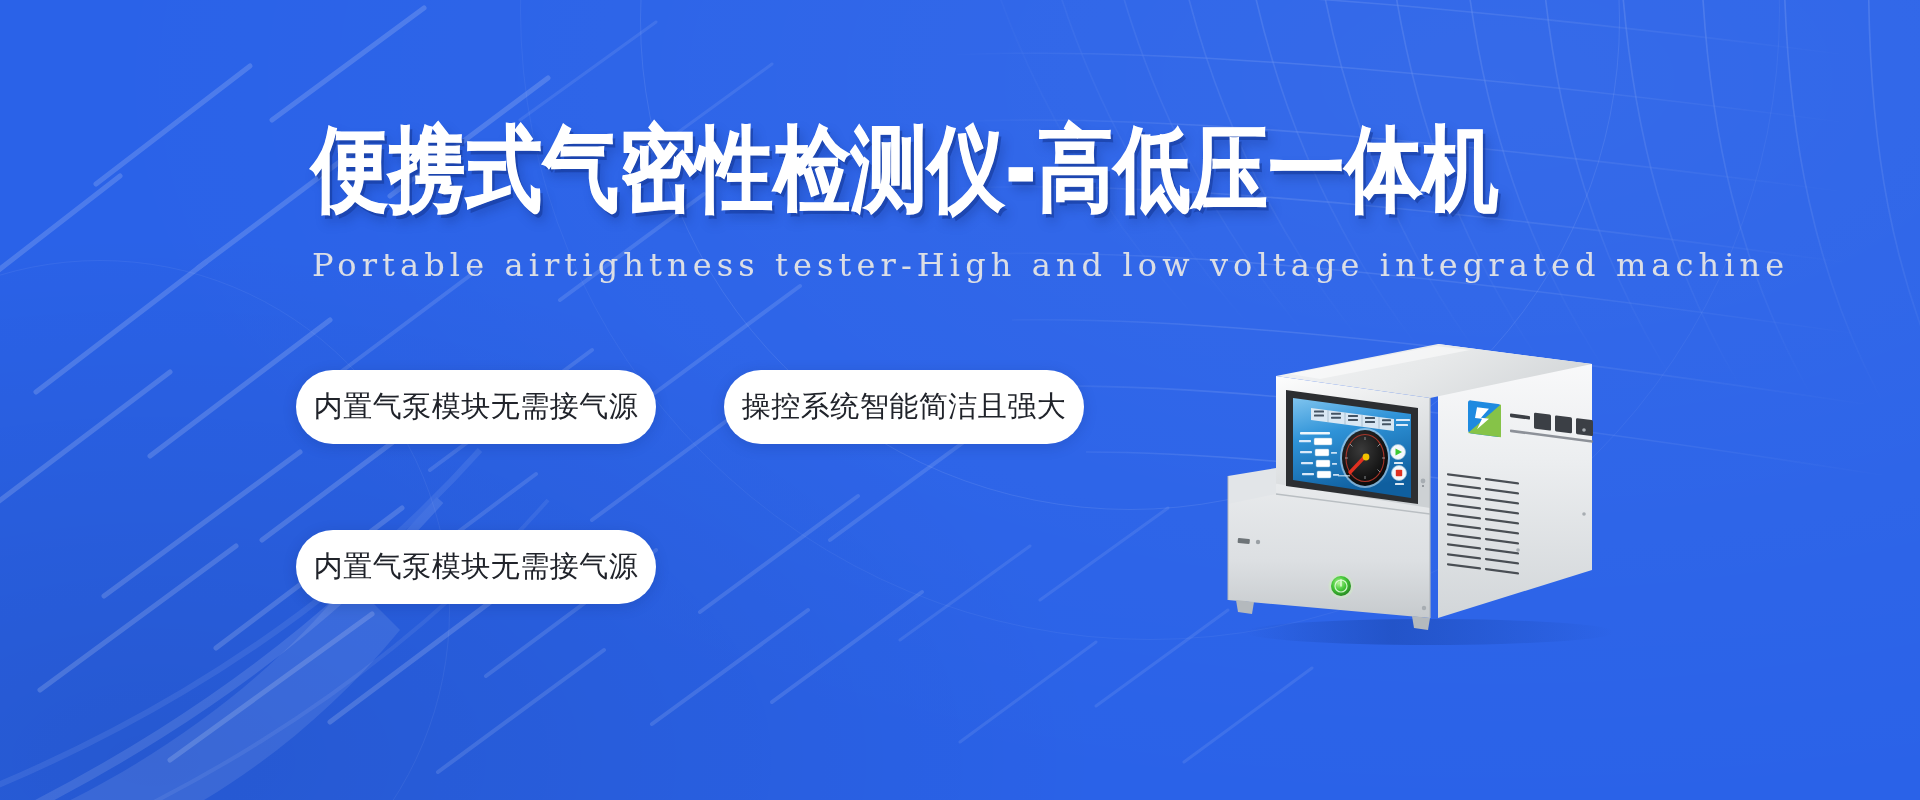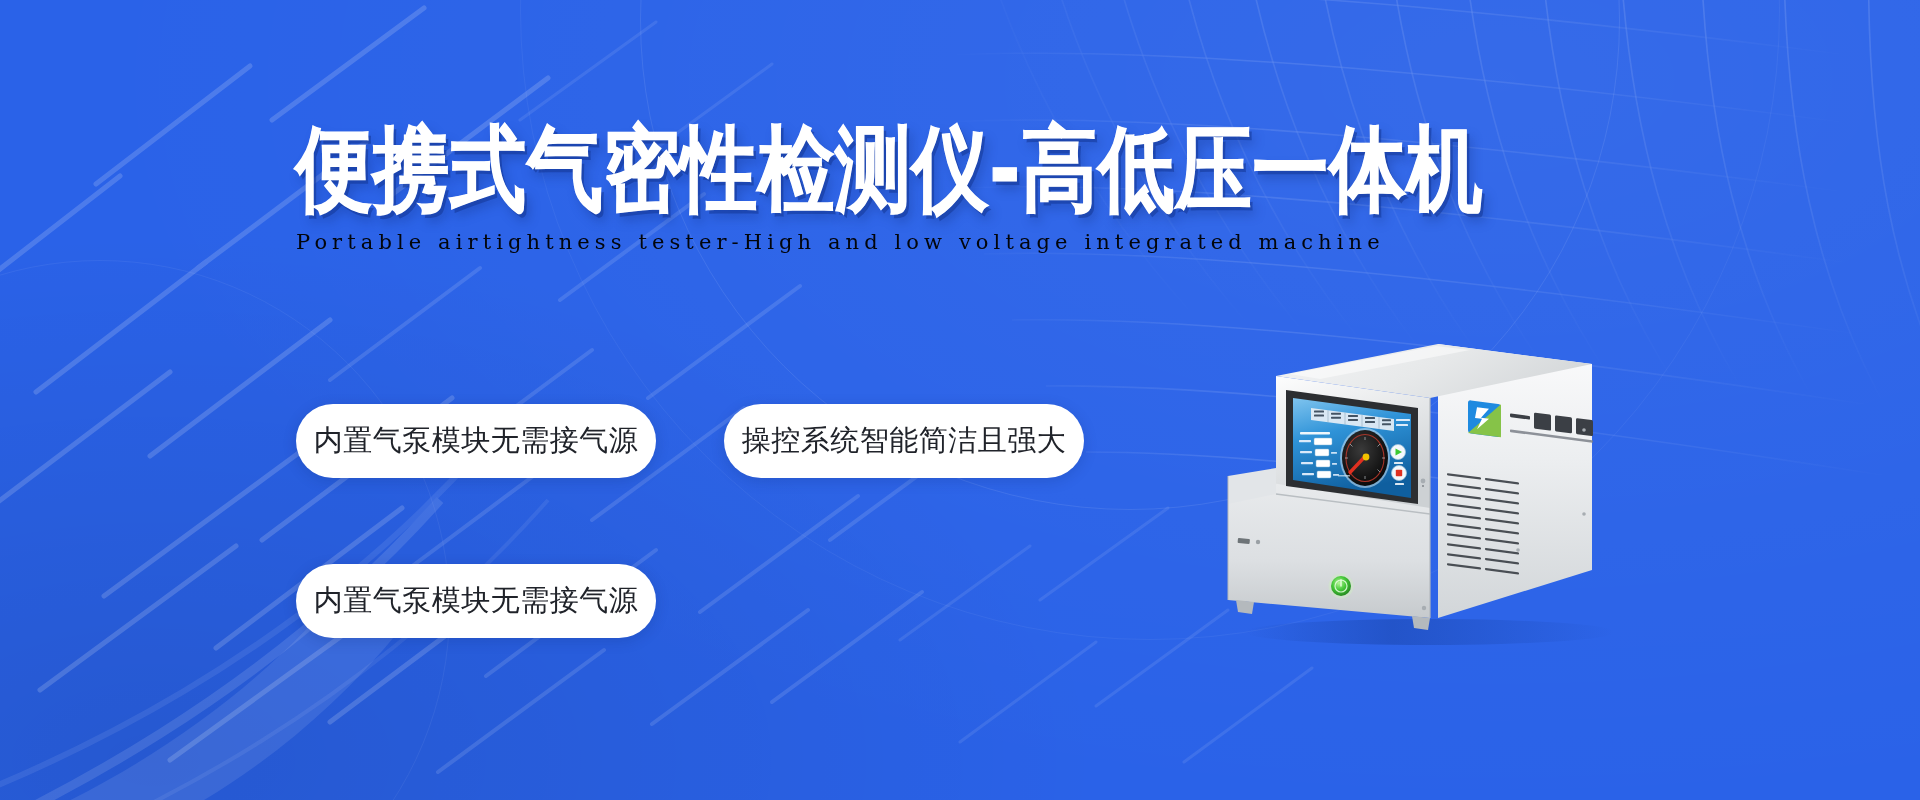--- a/index.html
+++ b/index.html
@@ -40,45 +40,45 @@
 
   
   .bg-streaks { position:absolute; inset:0; }
 
   
   .bg-swoosh { position:absolute; left:-120px; top:380px; width:1000px; height:520px; opacity:.9; }
 
   
   .content {
     position:absolute;
-    left:296px; top:120px;
+    left:312px; top:120px;
     width:1340px;
   }
 
   .title {
     font-family:"DejaVu Sans", sans-serif;
     font-weight:bold;
     font-size:76px;
     letter-spacing:1px;
     color:#ffffff;
     line-height:1.05;
     white-space:nowrap;
     transform:scaleY(1.22) scaleX(1.0);
     transform-origin:left top;
     text-shadow:
        3px 4px 0 rgba(20,55,150,0.55),
        5px 7px 10px rgba(16,45,125,0.35);
     -webkit-text-stroke:1px #ffffff;
   }
 
   .subtitle {
-    margin-top:30px;
+    margin-top:46px;
     font-family:"DejaVu Serif", serif;
-    font-size:21px;
-    color:#000000;
+    font-size:32px;
+    color:#e5e5e5;
     letter-spacing:5.1px;
     white-space:nowrap;
     opacity:.95;
   }
 
   
   .pill-grid {
     position:absolute;
     left:296px; top:370px;
     display:grid;
@@ -92,21 +92,20 @@
     background:#ffffff;
     border-radius:40px;
     height:74px;
     font-size:29px;
     color:#20232a;
     font-family:"DejaVu Sans", sans-serif;
     letter-spacing:.5px;
     box-shadow:0 3px 14px rgba(10,35,95,0.18);
     white-space:nowrap;
     cursor:pointer;
-    margin-top:34px;
   }
 
   
   .device-wrap {
     position:absolute;
     left:1180px; top:318px;
     width:470px; height:330px;
   }
   .device-svg { width:100%; height:100%; overflow:visible; }
 </style>

